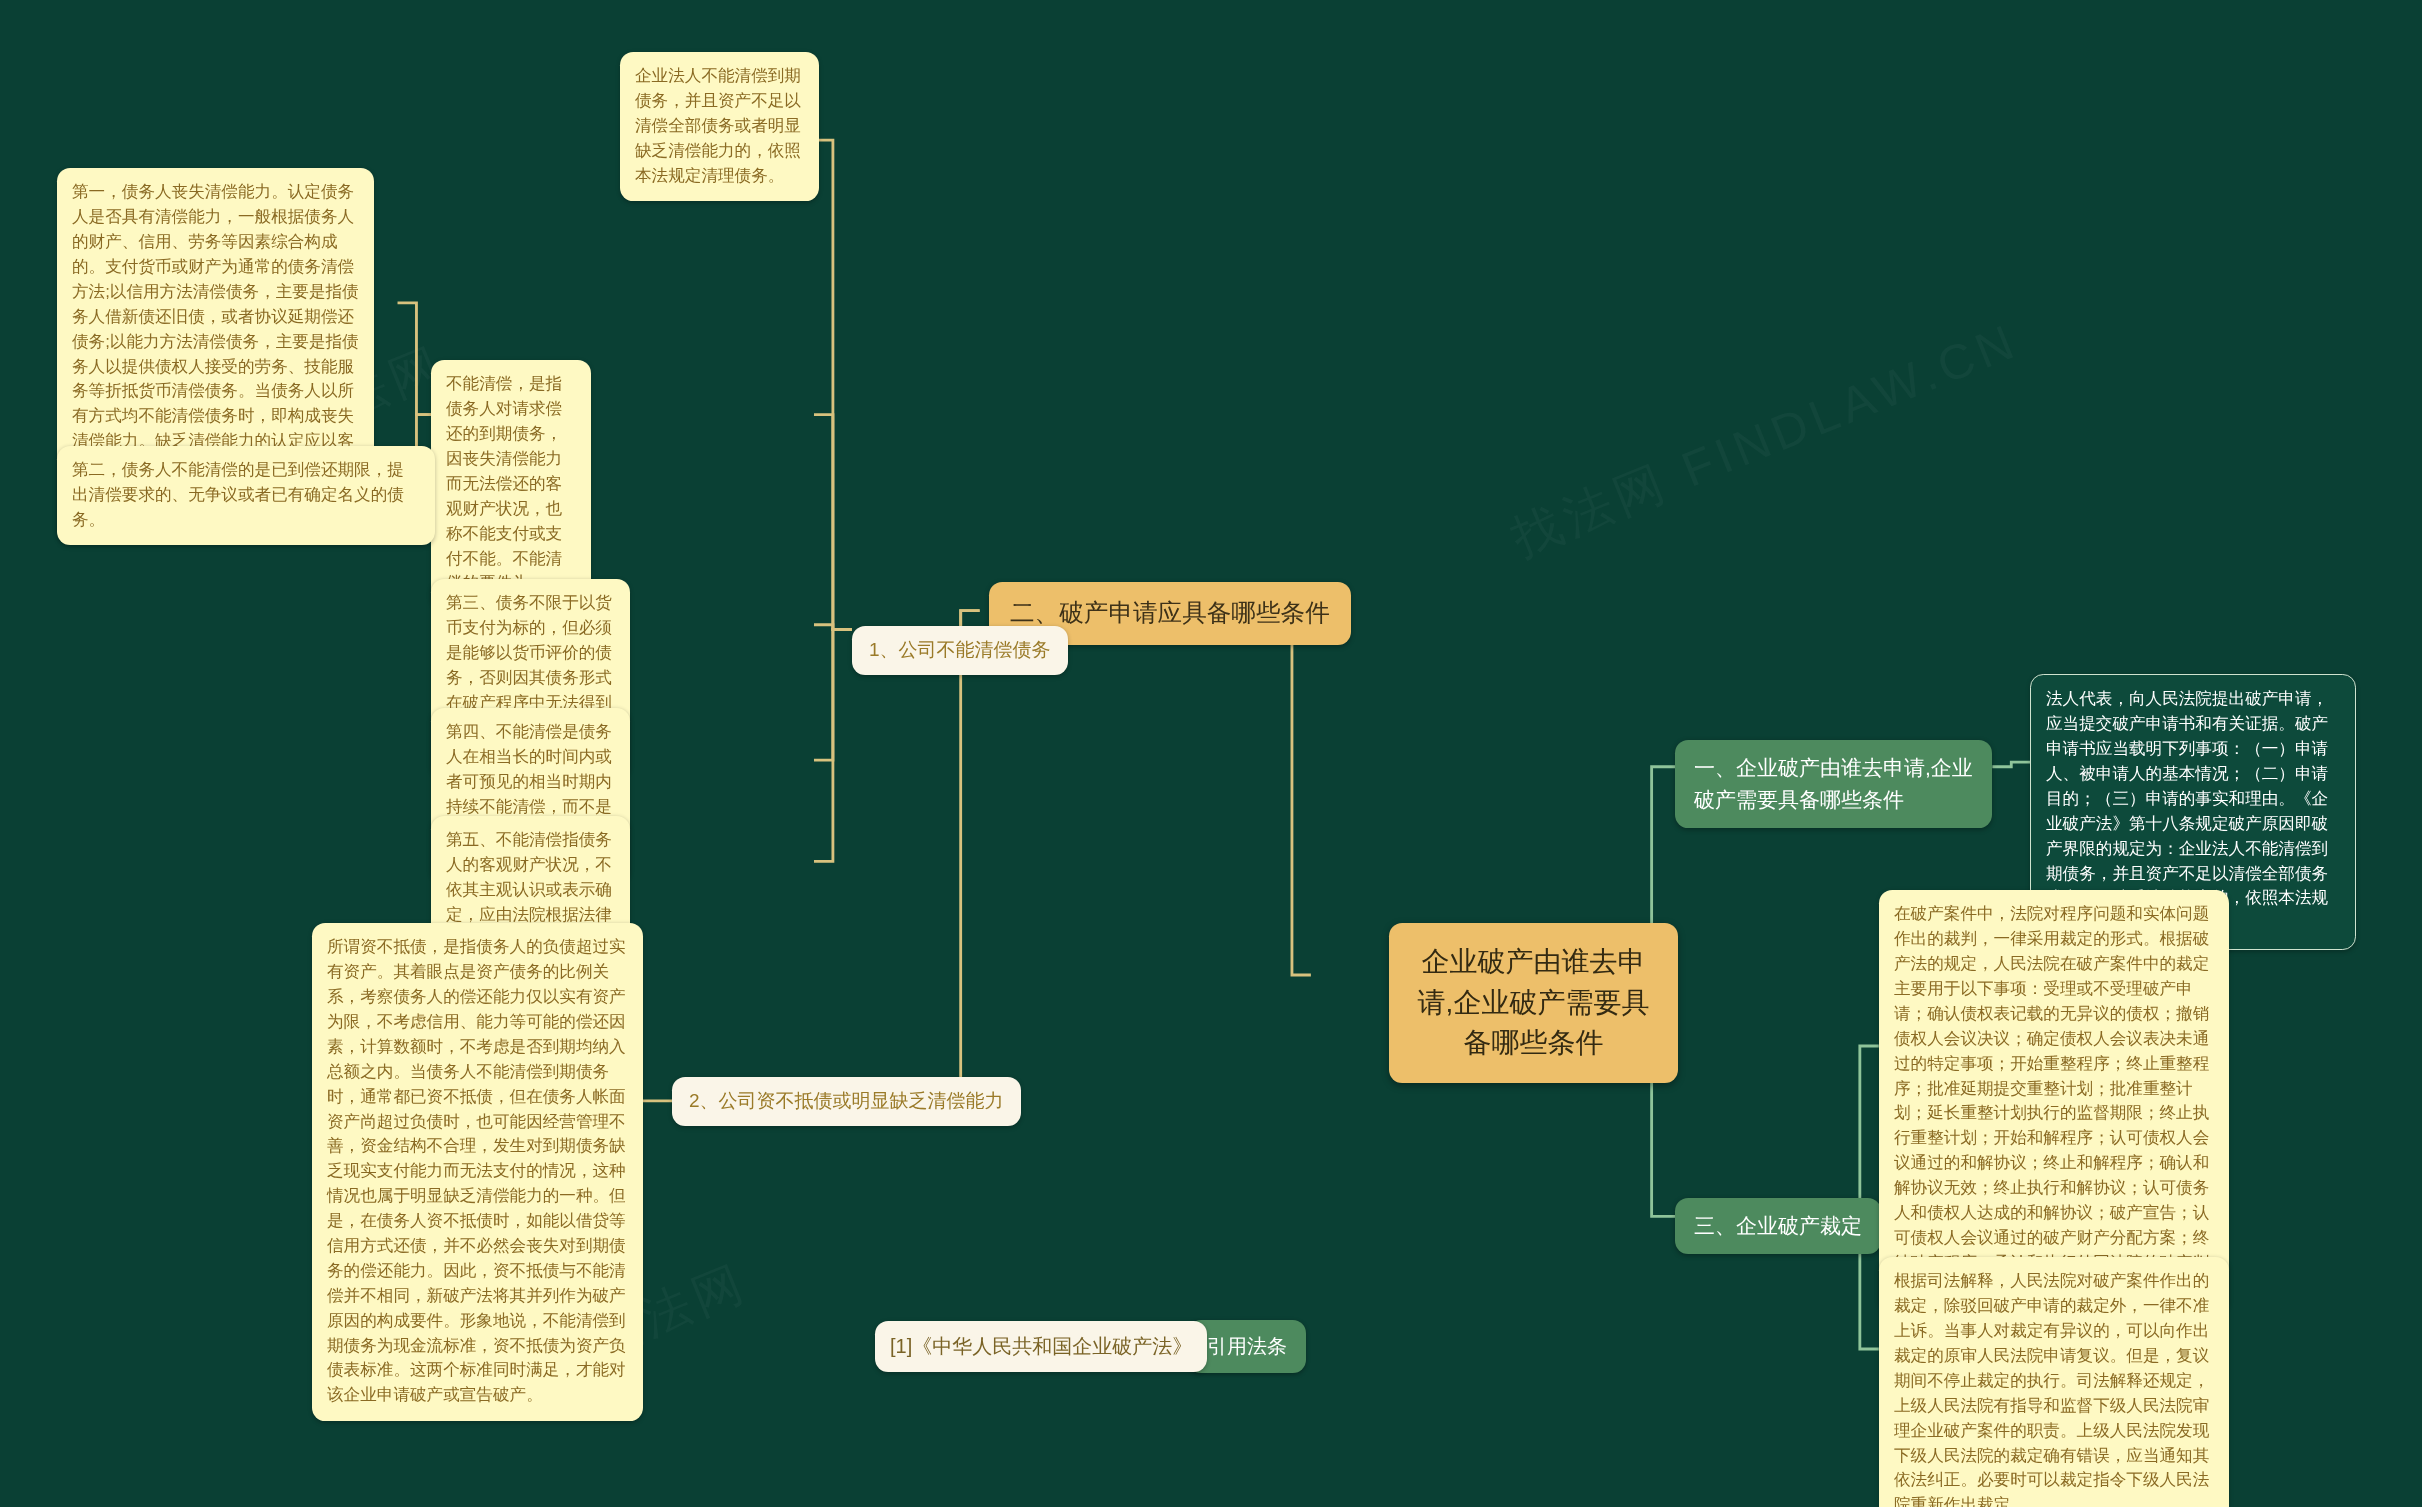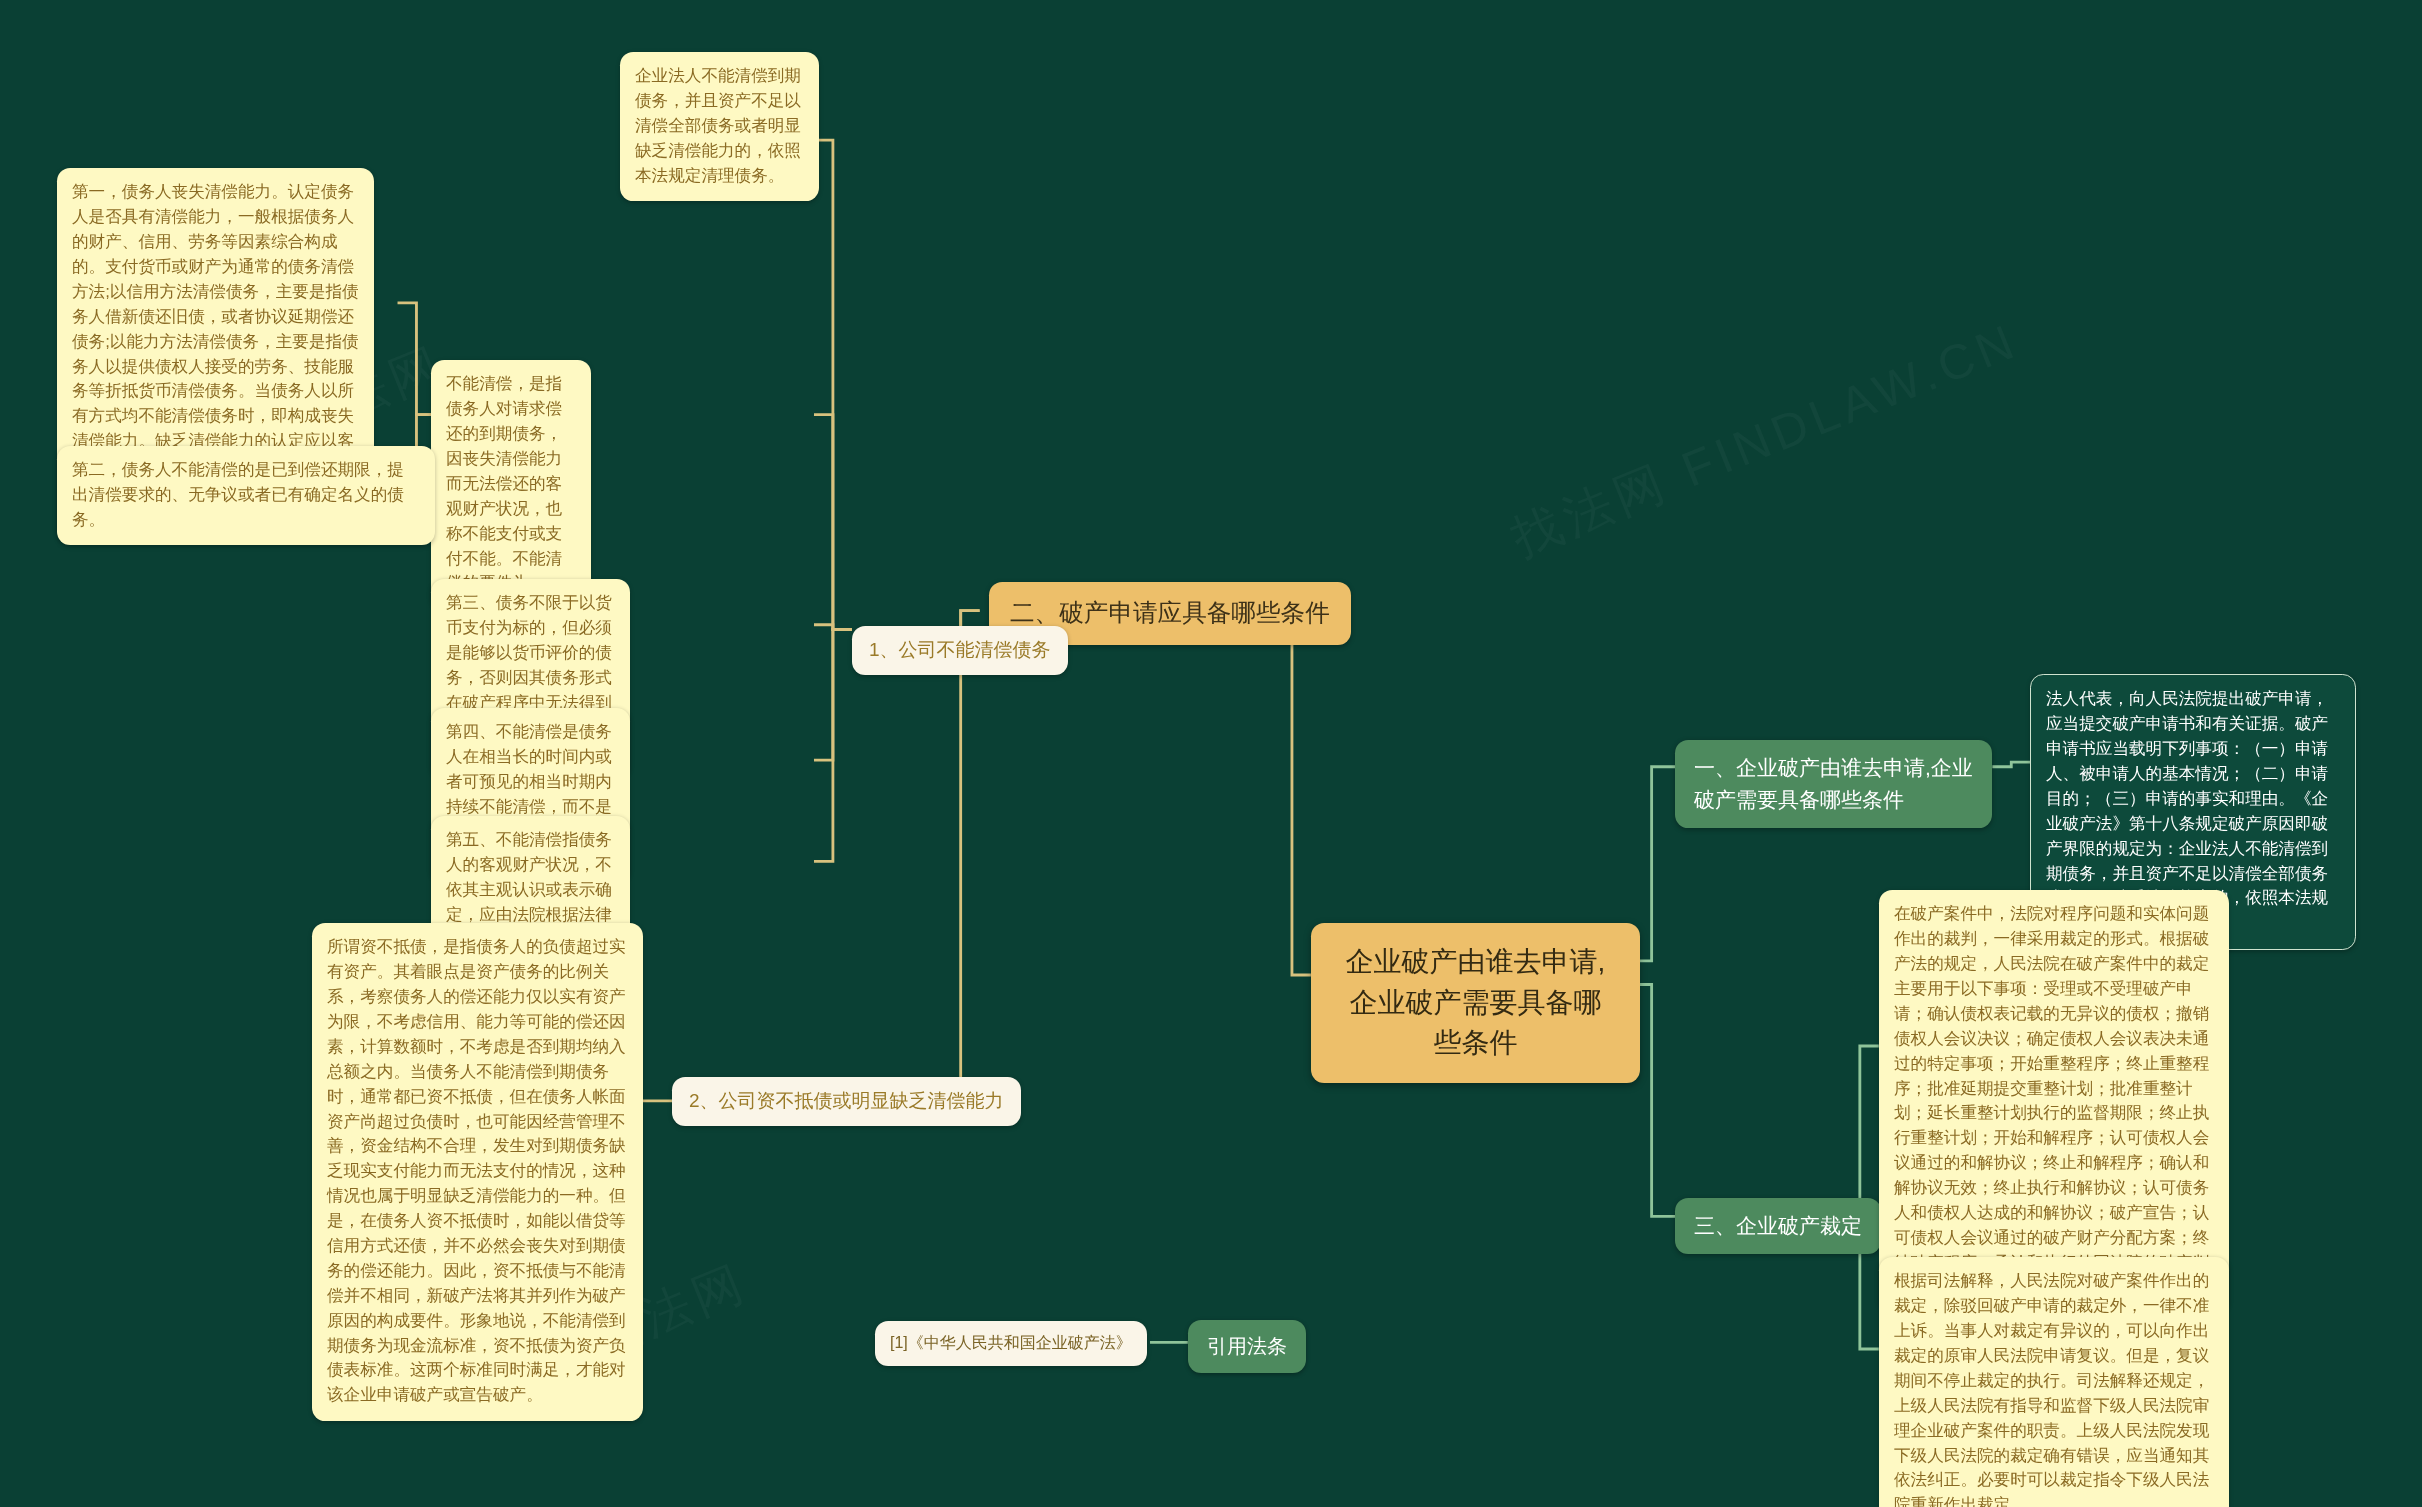--- a/index.html
+++ b/index.html
@@ -95,21 +95,21 @@
     padding: 19px 24.6px;
     text-align: center;
     line-height: 1.45;
     box-shadow: 0 2.8px 7.6px rgba(0,0,0,0.35);
   }
 
   
   .cite {
     background: #faf5e8;
     color: #7a6326;
-    font-size: 16px;
+    font-size: 20px;
     padding: 10.4px 15px;
     white-space: nowrap;
     box-shadow: 0 1.9px 4.7px rgba(0,0,0,0.25);
   }
   .cite-branch {
     background: #4d8a5e;
     color: #ffffff;
     font-size: 20px;
     padding: 11.4px 19px;
     white-space: nowrap;
@@ -155,21 +155,21 @@
 
       <path d="M1945 1285 L1965 1285 L1965 1105 L1985 1105"></path>
       <path d="M1945 1285 L1965 1285 L1965 1425 L1985 1425"></path>
     </g>
     <g fill="none" stroke="#8fc49a" stroke-width="3">
 
       <path d="M1255 1418 L1235 1418 L1235 1418 L1215 1418"></path>
     </g>
   </svg>
 
-  <div class="node root" style="left:1311px; top:923px; width:329px;">企业破产由谁去申请,企业破产需要具备哪些条件</div>
+  <div class="node root" style="left:1389px; top:923px; width:289px;">企业破产由谁去申请,企业破产需要具备哪些条件</div>
 
   <div class="node branch" style="left:989px; top:582px;">二、破产申请应具备哪些条件</div>
 
   <div class="node pill" style="left:852px; top:606px;margin-top:20px;">1、公司不能清偿债务</div>
 
   <div class="node pill" style="left:672px; top:1077px;">2、公司资不抵债或明显缺乏清偿能力</div>
 
   <div class="node card" style="left:620px; top:52px; width:199px;">企业法人不能清偿到期债务，并且资产不足以清偿全部债务或者明显缺乏清偿能力的，依照本法规定清理债务。</div>
 
   <div class="node card" style="left:431px; top:360px; width:160px;">不能清偿，是指债务人对请求偿还的到期债务，因丧失清偿能力而无法偿还的客观财产状况，也称不能支付或支付不能。不能清偿的要件为：</div>

